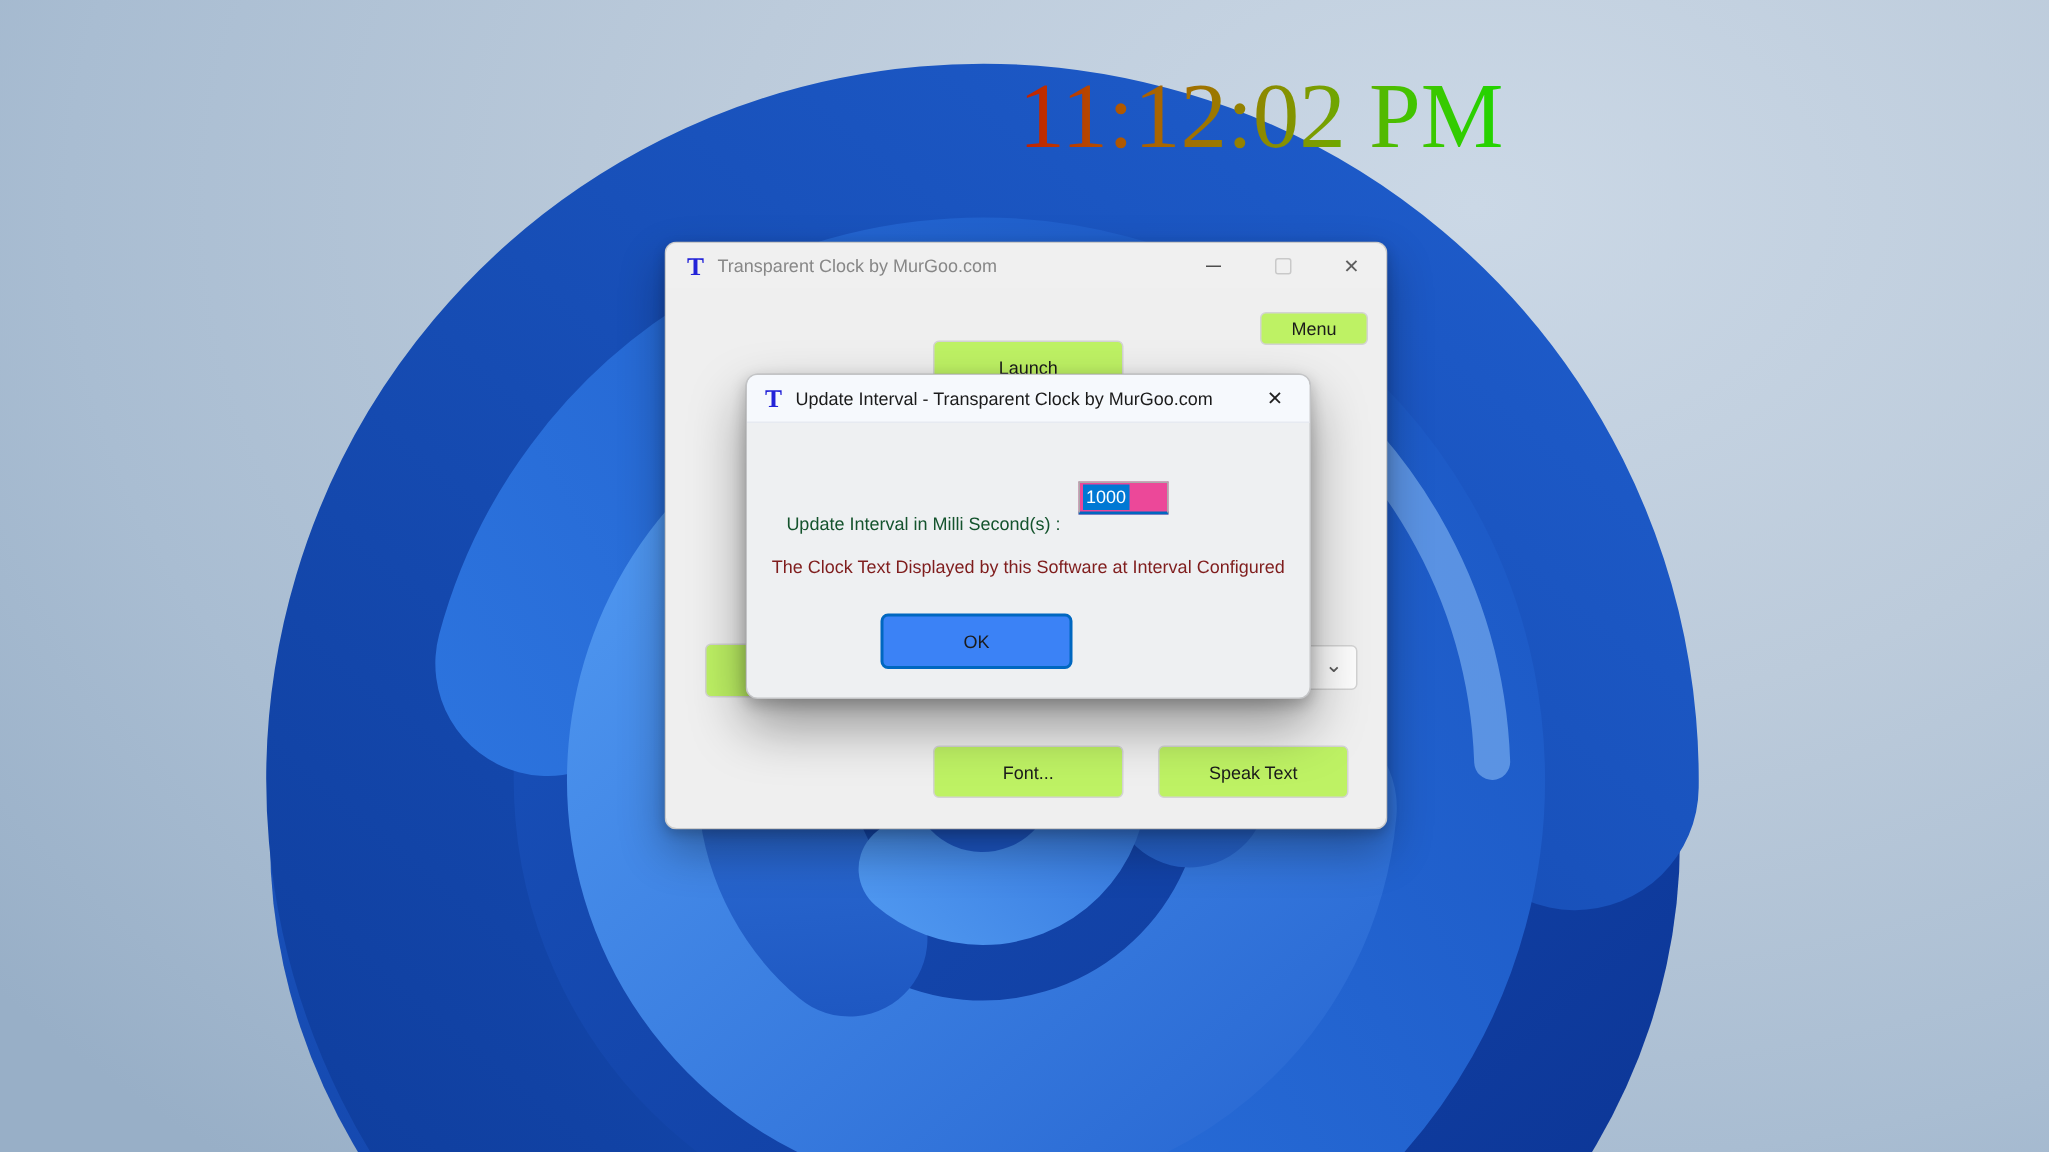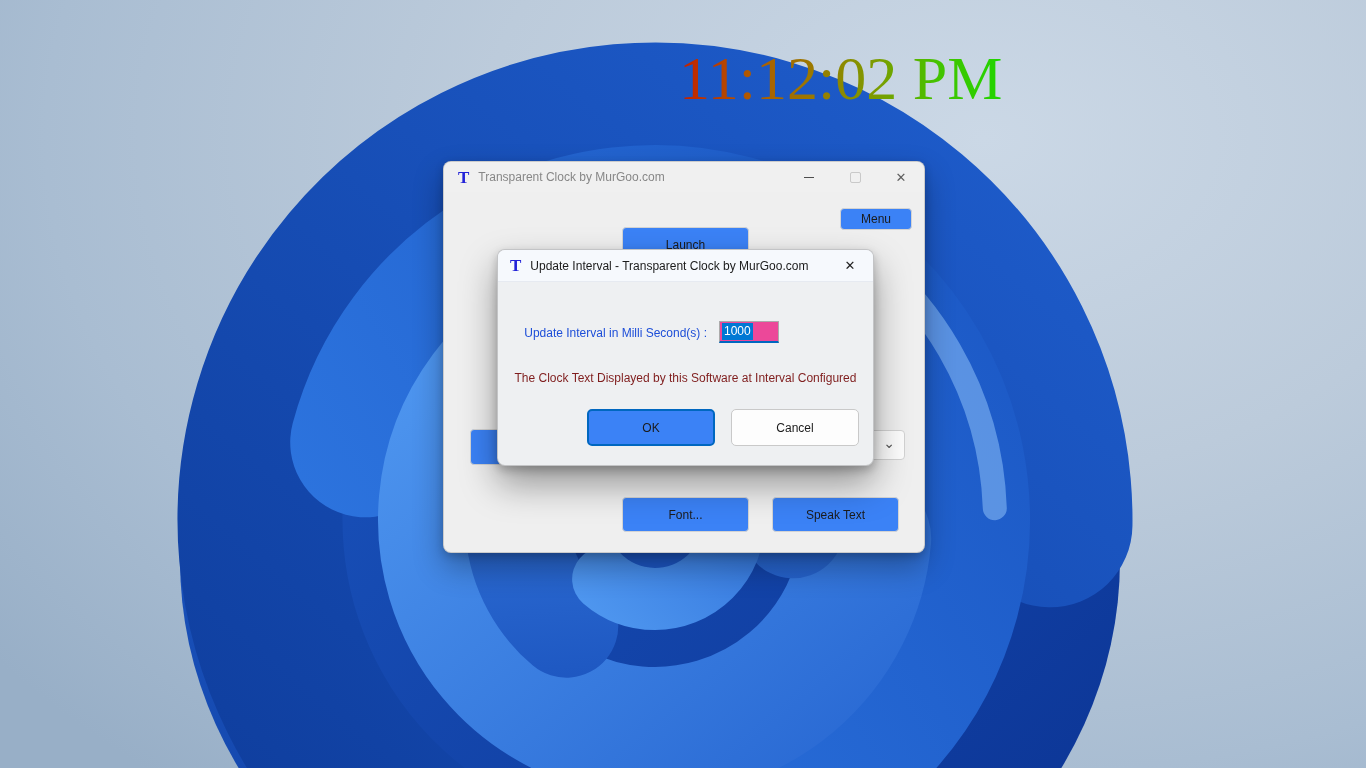--- a/index.html
+++ b/index.html
@@ -23,21 +23,21 @@
   .titlebar{display:flex;align-items:center;height:30px;position:relative;}
   .t-icon{font-family:"Liberation Serif",serif;font-weight:bold;font-size:17px;color:#2323d8;line-height:1;}
   .title-text{font-size:12px;margin-left:9px;}
   .caption{position:absolute;right:0;top:0;height:30px;display:flex;}
   .cap-btn{width:46px;height:30px;display:flex;align-items:center;justify-content:center;}
   .min-glyph{width:10px;border-top:1px solid #4e4e4e;display:block;}
   .max-glyph{width:9px;height:9px;border:1px solid #c9c9c9;border-radius:2px;display:block;}
   .close-glyph{font-size:13px;color:#5f5f5f;line-height:1;}
 
   .btn{
-    position:absolute;box-sizing:border-box;background:#3b82f6;border:1px solid #d3d3d3;
+    position:absolute;box-sizing:border-box;background:#bef264;border:1px solid #d3d3d3;
     border-radius:4px;font-size:12px;color:#1b1b1b;
     display:flex;align-items:center;justify-content:center;
   }
 
   
   .main-window{
     left:443px;top:161px;width:480px;height:390px;z-index:10;
     background:#efefef;border:1px solid rgba(0,0,0,.15);
     box-shadow:0 14px 30px rgba(0,0,0,.30), 0 3px 8px rgba(0,0,0,.18);
   }
@@ -59,21 +59,21 @@
   
   .dialog{
     left:497px;top:249px;width:375px;height:215px;z-index:20;
     background:#eef0f2;border:1px solid rgba(0,0,0,.18);
     box-shadow:0 18px 36px rgba(0,0,0,.38), 0 4px 10px rgba(0,0,0,.22);
   }
   .dialog .titlebar{background:#f6f9fd;border-bottom:1px solid #e6eaf1;height:31px;}
   .dialog .t-icon{margin-left:12px;}
   .dialog .title-text{color:#1b1b1b;}
   .dialog .close-glyph{color:#1f1f1f;}
-  .interval-label{position:absolute;right:166px;top:76px;font-size:12px;color:#1d4ed8;white-space:nowrap;}
+  .interval-label{position:absolute;right:166px;top:92px;font-size:12px;color:#14532d;white-space:nowrap;}
   .interval-input{
     position:absolute;left:221px;top:71px;width:60px;height:22px;box-sizing:border-box;
     background:#ec4899;border:1px solid #ababab;border-bottom:2px solid #0067c0;
     font-size:12px;display:flex;align-items:center;padding-left:2px;
   }
   .sel{background:#0078d4;color:#ffffff;padding:1px 2px;line-height:1.2;}
   .info-text{position:absolute;left:0;top:121px;width:100%;text-align:center;font-size:12px;color:#7f1d1d;}
   .ok-btn{left:89px;top:159px;width:128px;height:37px;border:2px solid #0067c0;border-radius:5px;background:#3b82f6;}
   .cancel-btn{left:233px;top:159px;width:128px;height:37px;border:1px solid #c9c9c9;border-radius:5px;background:#fdfdfd;}
 </style>
@@ -162,14 +162,13 @@
   </div>
 
   <span class="interval-label">Update Interval in Milli Second(s) :</span>
   <div class="interval-input">
     <span class="sel">1000</span>
   </div>
 
   <div class="info-text">The Clock Text Displayed by this Software at Interval Configured</div>
 
   <button class="btn ok-btn">OK</button>
-  <button class="btn cancel-btn">Cancel</button>
 </section>
 
 </body></html>

